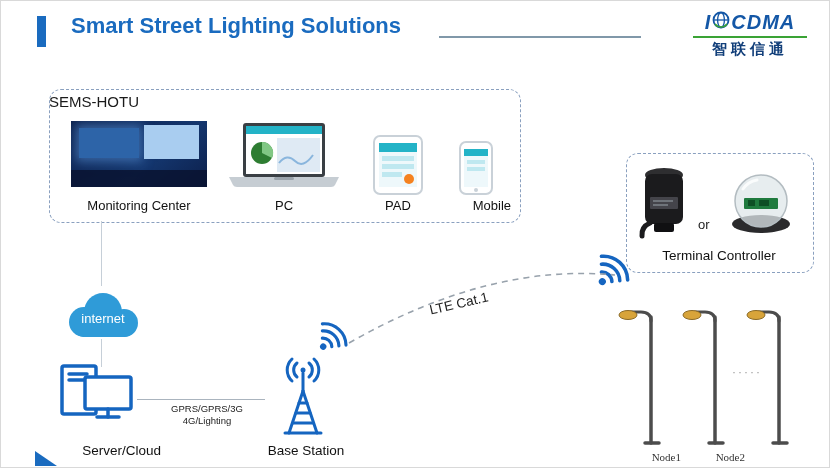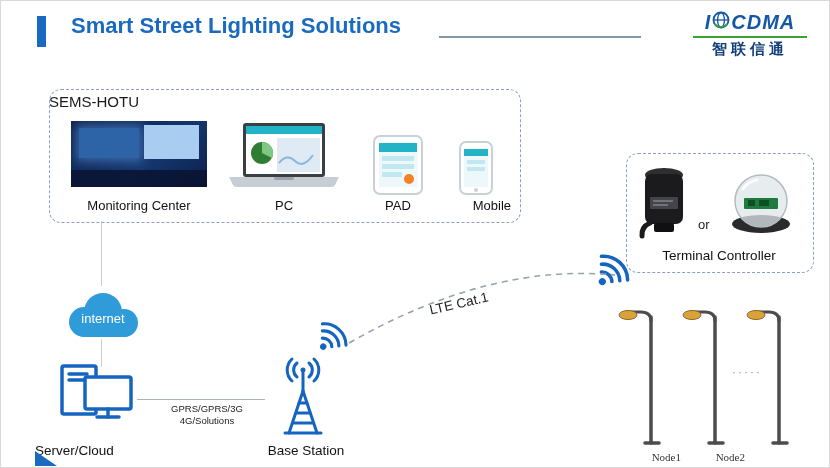--- a/index.html
+++ b/index.html
@@ -50,21 +50,21 @@
   
   .vline1{left:100px;top:220px;width:1px;height:65px;background:#c6cfd8;}
   .vline2{left:100px;top:338px;width:1px;height:28px;background:#c6cfd8;}
   .hline1{left:136px;top:398px;width:128px;height:1px;background:#aab4be;}
 
   .cloud{left:57px;top:285px;width:90px;height:56px;}
   .cloud-text{left:57px;top:285px;width:90px;height:56px;display:flex;align-items:center;justify-content:center;
     padding-top:8px;box-sizing:border-box;color:#fff;font-size:13px;}
 
   .server-icon{left:58px;top:362px;width:78px;height:68px;}
-  .server-label{left:34px;top:442px;width:126px;text-align:left;font-size:13.5px;color:#111;}
+  .server-label{left:34px;top:442px;width:126px;text-align:right;font-size:13.5px;color:#111;}
 
   .uplink{left:150px;top:402px;width:112px;text-align:center;font-size:9.5px;color:#222;line-height:1.3;}
 
   .base-icon{left:262px;top:354px;width:80px;height:86px;}
   .base-label{left:250px;top:442px;width:110px;text-align:center;font-size:13.5px;color:#111;}
 
   .wifi{color:#1565c0;transform:rotate(42deg);}
   .wifi-base{left:312px;top:320px;width:36px;height:34px;}
   .wifi-terminal{left:590px;top:252px;width:40px;height:38px;}
 
@@ -207,21 +207,21 @@
         <rect x="26" y="14" width="46" height="32" rx="2"></rect>
         <line x1="49" y1="46" x2="49" y2="54"></line>
         <line x1="38" y1="54" x2="60" y2="54"></line>
       </g>
     </svg>
   </div>
   <div class="abs server-label">Server/Cloud</div>
 
   <div class="abs uplink">
     <div>GPRS/GPRS/3G</div>
-    <div>4G/Solutions</div>
+    <div>4G/Lighting</div>
   </div>
 
   <div class="abs base-icon">
     <svg width="80" height="86" viewBox="0 0 80 86">
       <circle cx="40" cy="15" r="2.5" fill="#1565c0"></circle>
       <g stroke="#1565c0" stroke-width="3" fill="none" stroke-linecap="round">
         <line x1="40" y1="18" x2="40" y2="36"></line>
         <path d="M34,8 A9,9 0 0 0 34,22"></path>
         <path d="M29,4 A15,15 0 0 0 29,26"></path>
         <path d="M46,8 A9,9 0 0 1 46,22"></path>

